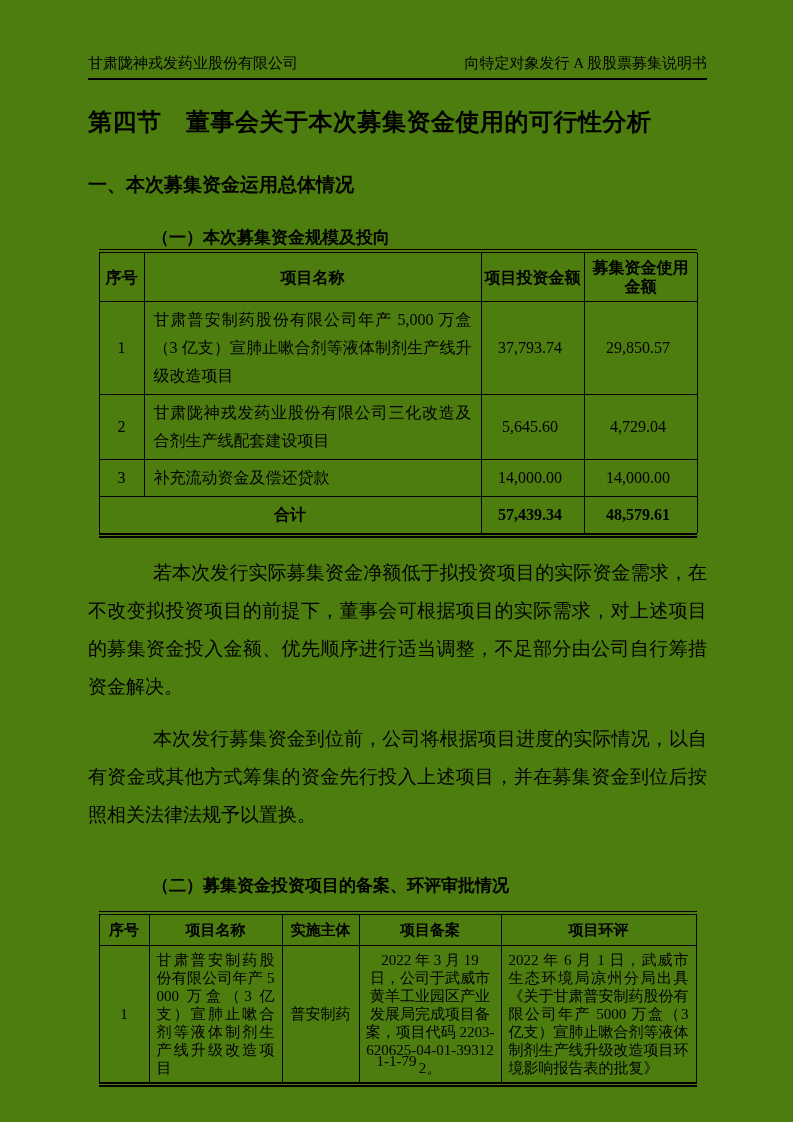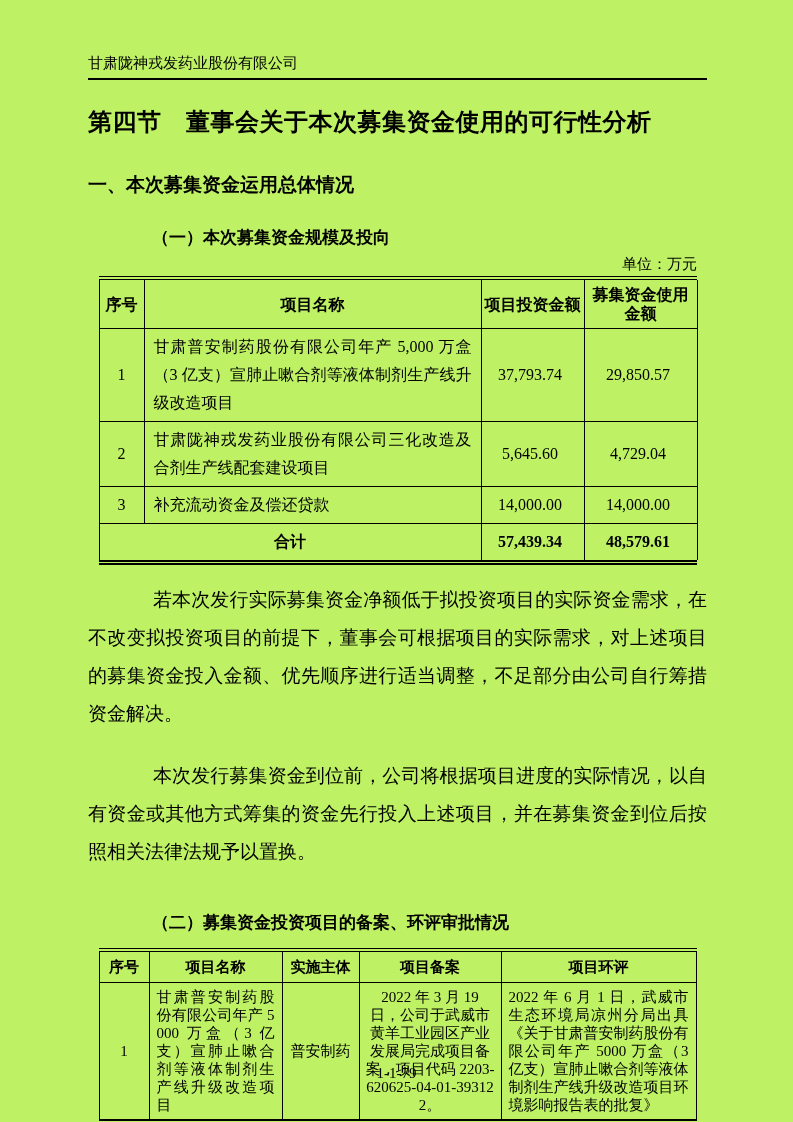--- a/index.html
+++ b/index.html
@@ -5,21 +5,21 @@
   html, body {
     margin: 0;
     padding: 0;
     background: #ffffff;
   }
   .page {
     position: relative;
     width: 793px;
     height: 1122px;
     margin: 0 auto;
-    background: #bef264;
+    background: #4d7c0f;
     color: #000000;
     font-family: "Liberation Serif", "DejaVu Serif", serif;
     box-sizing: border-box;
     padding: 54px 86px 0 88px;
     overflow: hidden;
   }
   .doc-header {
     display: flex;
     justify-content: space-between;
     align-items: flex-end;
@@ -111,43 +111,43 @@
   .t2 td { padding: 5px 5px; line-height: 18px; }
   .t2 td.cell-no { text-align: center; }
   .t2 td.cell-name { text-align: justify; padding-left: 7px; padding-right: 7px; }
   .t2 td.cell-entity { text-align: center; }
   .t2 td.cell-record { text-align: center; padding-left: 6px; padding-right: 6px; }
   .t2 td.cell-env { text-align: justify; padding-left: 7px; padding-right: 7px; }
   .spacer-after-t1 { height: 6px; }
   .doc-footer {
     position: absolute;
     left: 0;
-    bottom: 40px;
+    bottom: 52px;
     width: 100%;
     text-align: center;
     font-size: 15px;
   }
 </style>
 </head>
 <body>
 
 <div class="page">
 
   <div class="doc-header">
     <span>甘肃陇神戎发药业股份有限公司</span>
+    <span>向特定对象发行 A 股股票募集说明书</span>
   </div>
 
   <div class="chapter-title">第四节　董事会关于本次募集资金使用的可行性分析</div>
 
   <div class="sec-heading">一、本次募集资金运用总体情况</div>
 
   <div class="sub-heading">（一）本次募集资金规模及投向</div>
 
 
-  <div class="unit-label">单位：万元</div>
 
   <div class="tablewrap">
     <table class="doc-table t1">
       <colgroup>
         <col style="width:45px">
         <col style="width:337px">
         <col style="width:103px">
         <col style="width:113px">
       </colgroup>
       <tbody>
@@ -181,21 +181,21 @@
           <td class="cell-num">48,579.61</td>
         </tr>
       </tbody>
     </table>
   </div>
 
   <div class="spacer-after-t1"></div>
 
   <p class="body-para">若本次发行实际募集资金净额低于拟投资项目的实际资金需求，在不改变拟投资项目的前提下，董事会可根据项目的实际需求，对上述项目的募集资金投入金额、优先顺序进行适当调整，不足部分由公司自行筹措资金解决。</p>
 
-  <p class="body-para" style="margin-top:24px">本次发行募集资金到位前，公司将根据项目进度的实际情况，以自有资金或其他方式筹集的资金先行投入上述项目，并在募集资金到位后按照相关法律法规予以置换。</p>
+  <p class="body-para" style="margin-top:14px">本次发行募集资金到位前，公司将根据项目进度的实际情况，以自有资金或其他方式筹集的资金先行投入上述项目，并在募集资金到位后按照相关法律法规予以置换。</p>
 
   <div class="sub-heading" style="margin-top:40px">（二）募集资金投资项目的备案、环评审批情况</div>
 
   <div class="tablewrap" style="margin-top:14px">
     <table class="doc-table t2">
       <colgroup>
         <col style="width:50px">
         <col style="width:133px">
         <col style="width:77px">
         <col style="width:142px">

